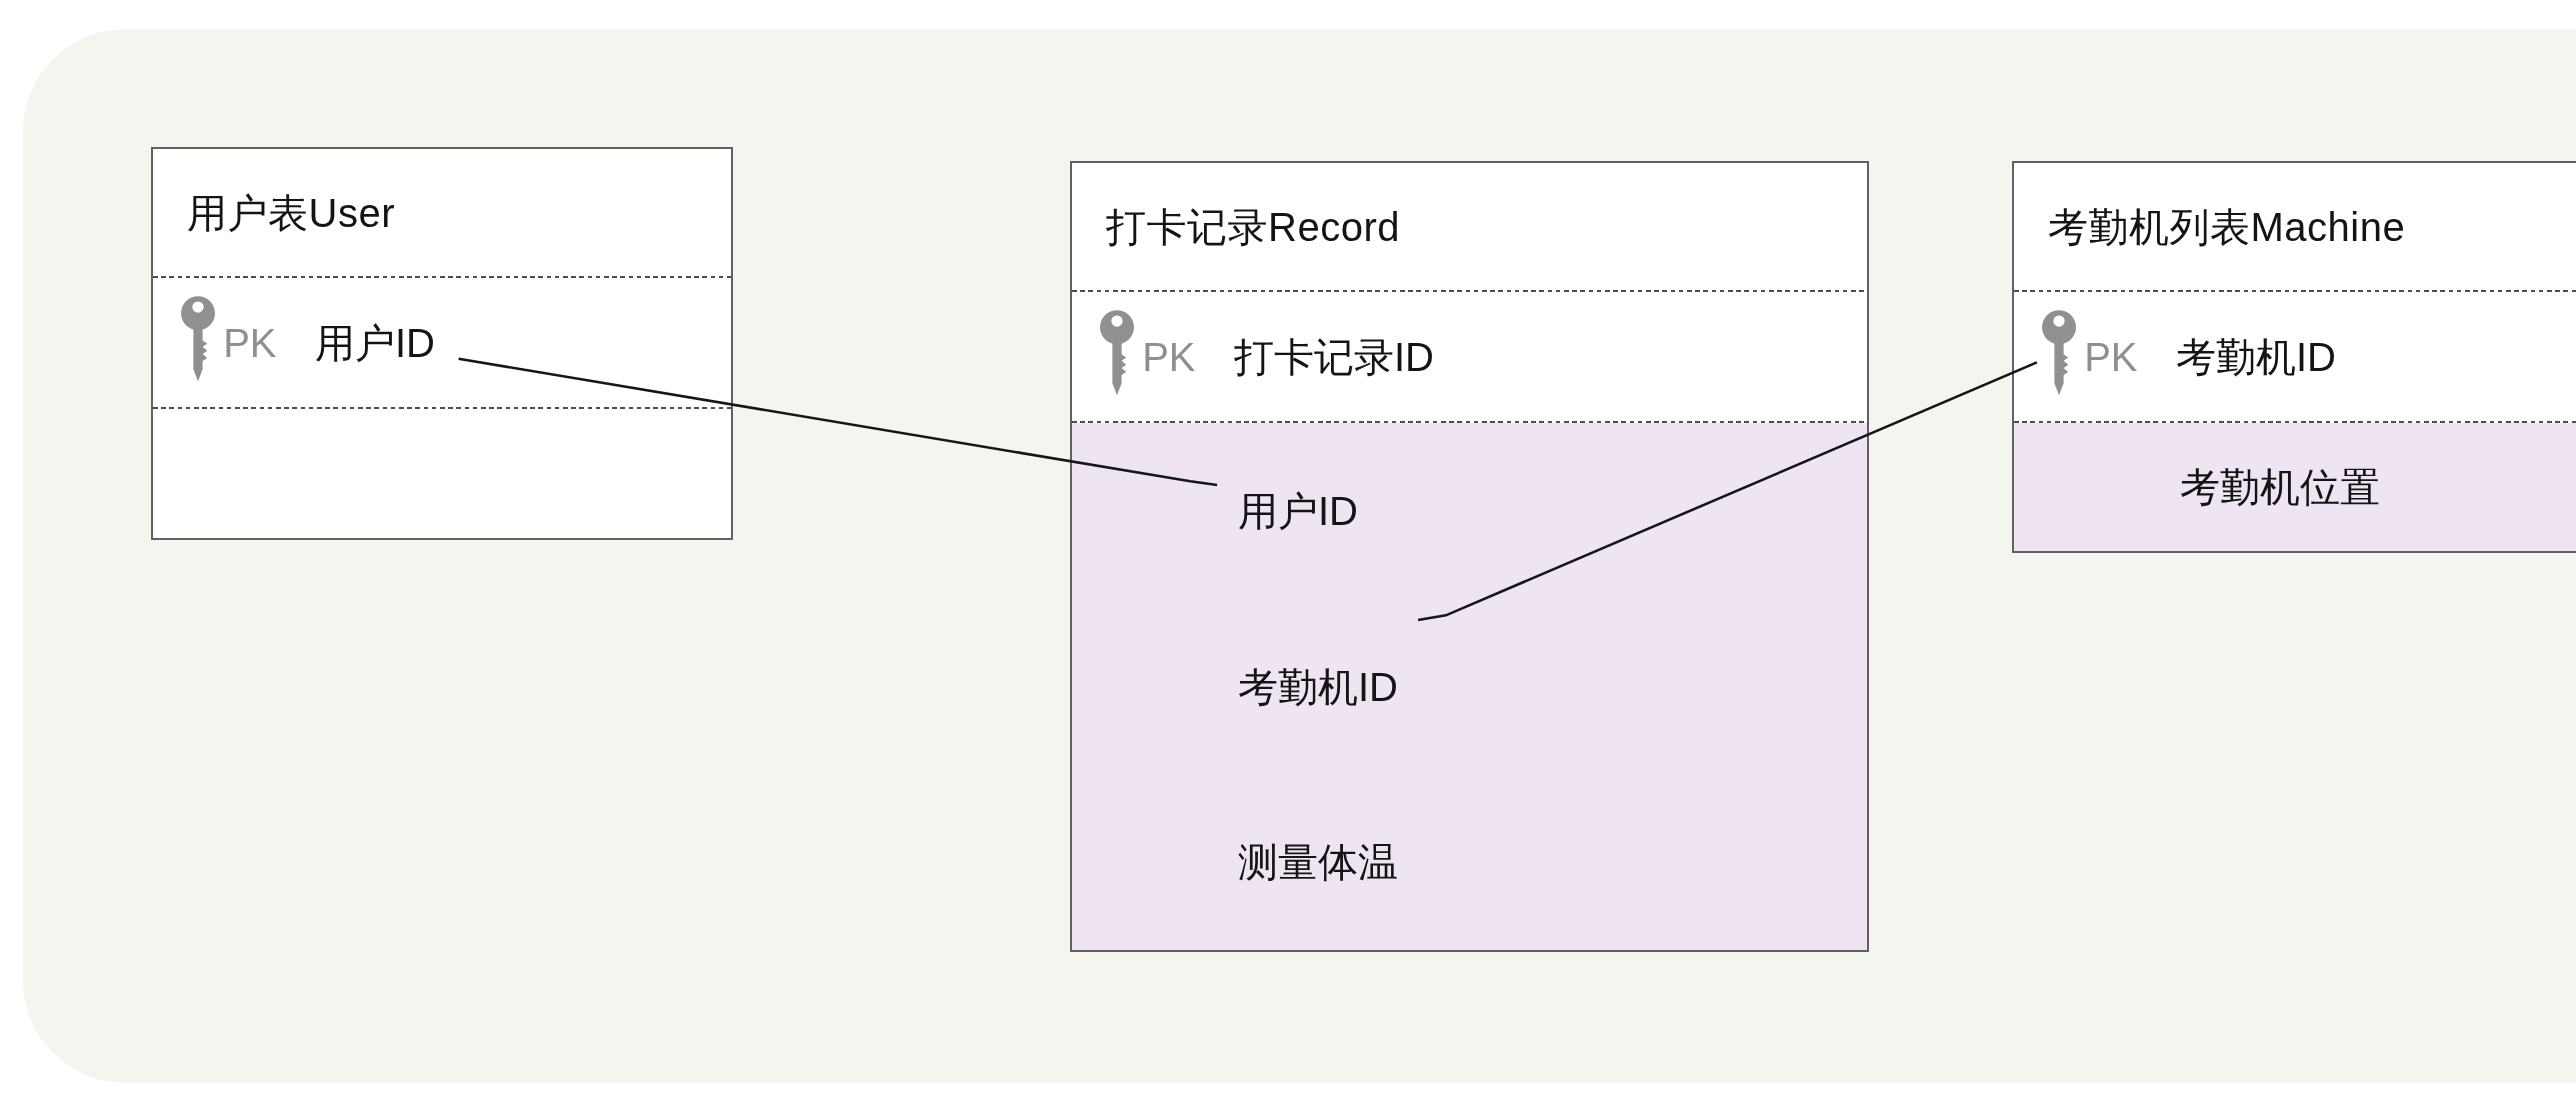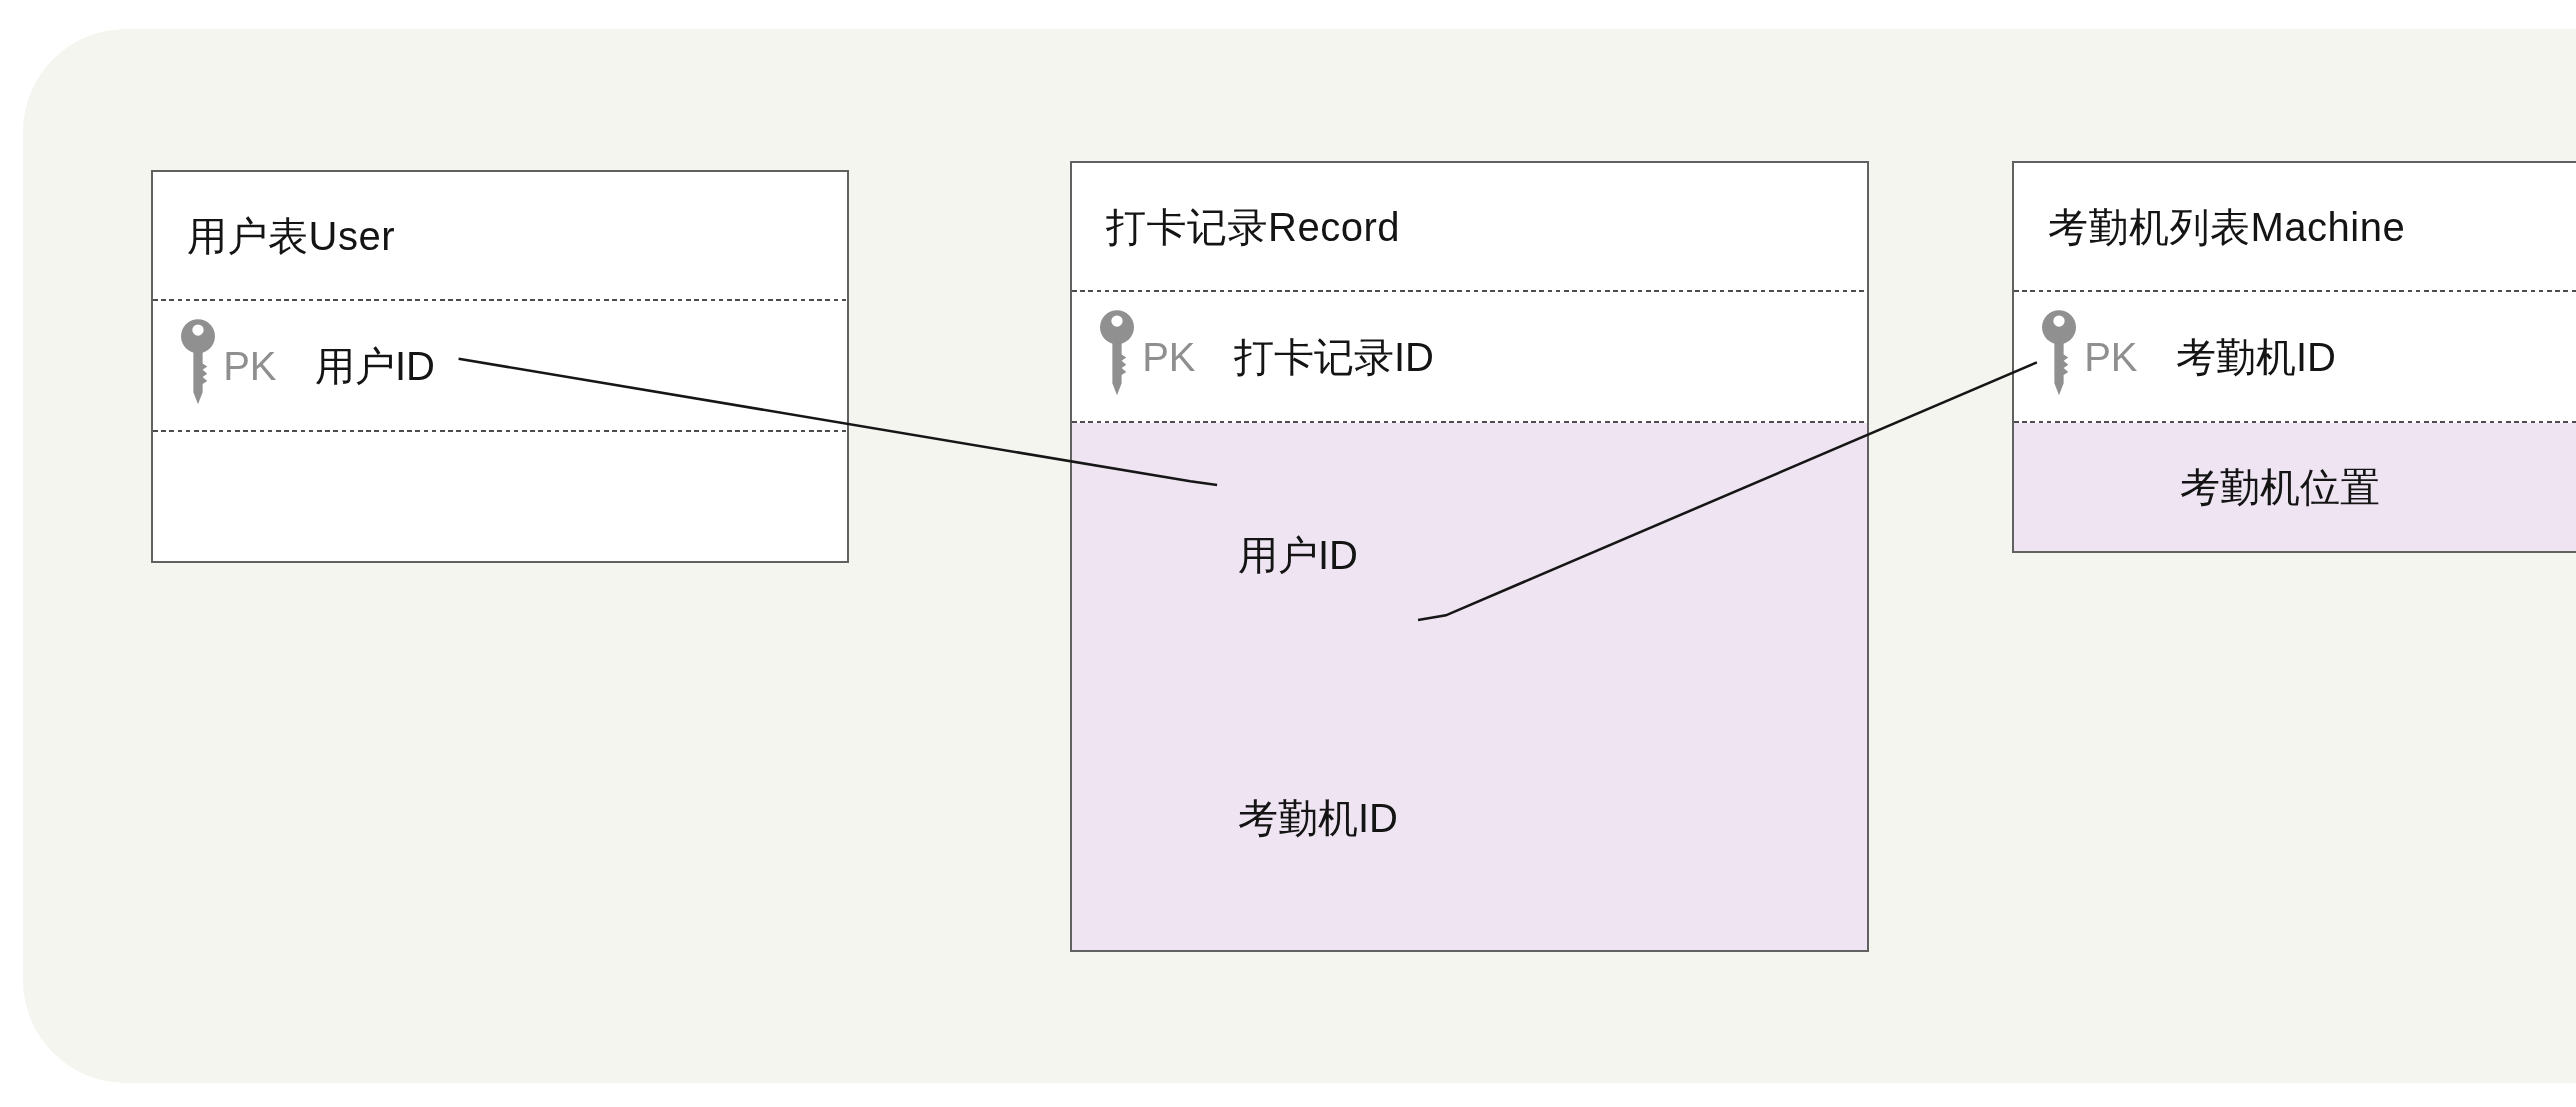--- a/index.html
+++ b/index.html
@@ -16,21 +16,21 @@
     background:#F5F5EF;
     border-radius:103px;
   }
   .entity{
     position:absolute;
     background:#ffffff;
     border:2.1px solid #616161;
     box-sizing:border-box;
     display:flex;flex-direction:column;
   }
-  #entity-user   {left:151px;  top:170px; width:698px; height:393px;}
+  #entity-user   {left:151px;  top:147px; width:582px; height:393px;}
   #entity-record {left:1070px; top:161px; width:799px; height:791px;}
   #entity-machine{left:2012px; top:161px; width:691px; height:392px;}
 
   .row{position:relative;display:flex;align-items:center;font-size:40px;line-height:1;}
   .row.header{height:127px;padding-left:34px;flex:none;letter-spacing:0.5px;}
   .sep{
     flex:none;height:2.1px;width:100%;
     background:repeating-linear-gradient(90deg,#4d4d4d 0 4.6px,transparent 4.6px 8.2px);
   }
   .row.pk{height:129px;flex:none;text-align:right;}
@@ -82,20 +82,23 @@
     <span class="pk-label">PK</span>
     <span class="pk-attr">打卡记录ID</span>
   </div>
   <div class="sep"></div>
   <div class="row attr">
     <span class="attr-label">用户ID</span>
   </div>
   <div class="row attr">
     <span class="attr-label">考勤机ID</span>
   </div>
+  <div class="row attr">
+    <span class="attr-label">测量体温</span>
+  </div>
 </div>
 
 <div class="entity" id="entity-machine">
   <div class="row header">考勤机列表Machine</div>
   <div class="sep"></div>
   <div class="row pk">
     <span class="key">
       <svg width="36" height="87" viewBox="0 0 70 168">
         <circle cx="35" cy="33" r="33" fill="#909090"></circle>
         <circle cx="35" cy="21" r="11" fill="#ffffff"></circle>

